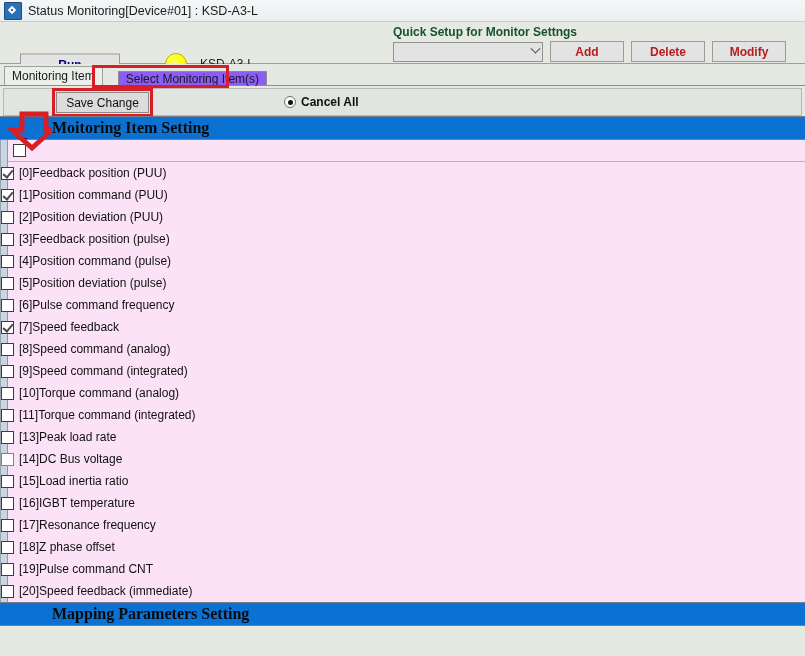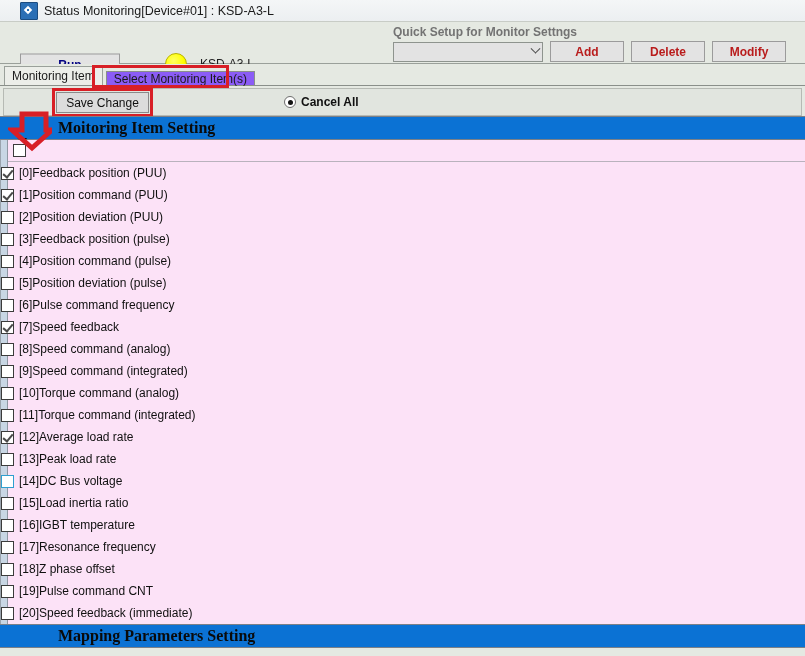--- a/index.html
+++ b/index.html
@@ -23,21 +23,21 @@
     overflow: hidden;
   }
 
   
   .title-bar {
     height: 22px;
     background: linear-gradient(to bottom, #f4f6f7 0%, #eceff1 100%);
     border-bottom: 1px solid #c8ccc6;
     display: flex;
     align-items: center;
-    padding-left: 20px;
+    padding-left: 4px;
     box-sizing: border-box;
   }
   .app-icon {
     width: 16px;
     height: 16px;
     background: #2b6fb5;
     border: 1px solid #1b4c80;
     border-radius: 1px;
     position: relative;
     margin-right: 6px;
@@ -113,21 +113,21 @@
   .quick-setup {
     position: absolute;
     left: 390px;
     top: 2px;
     right: 4px;
     bottom: 2px;
   }
   .quick-setup-title {
     font-size: 12px;
     font-weight: bold;
-    color: #737373;
+    color: #14532d;
     margin: 1px 0 2px 3px;
   }
   .quick-setup-row {
     display: flex;
     align-items: center;
     gap: 7px;
     margin-left: 3px;
   }
   .combo {
     width: 150px;
@@ -192,21 +192,21 @@
     height: 19px;
     padding: 0 7px;
     font-size: 12px;
     color: #1a1a1a;
     display: flex;
     align-items: center;
     background: #eceee9;
     border: 1px solid #9aa09a;
     border-bottom: none;
     box-sizing: border-box;
-    margin-right: 3px;
+    margin-right: 15px;
   }
   .tab.active {
     background: #8b5cf6;
     height: 14px;
     border-color: #8a8f8a;
   }
   .tab-highlight {
     position: absolute;
     left: 92px;
     top: 1px;
@@ -310,21 +310,21 @@
     color: #0a0a0a;
     line-height: 10px;
     align-self: flex-end;
     padding-bottom: 2px;
   }
   .section-title {
     font-family: "Liberation Serif", serif;
     font-weight: bold;
     font-size: 16px;
     color: #0a0a0a;
-    margin-left: 10px;
+    margin-left: 4px;
     white-space: nowrap;
   }
 
   
   .item-list {
     background: #fce2f7;
     border-left: 1px solid #9aa3ad;
     box-sizing: border-box;
     position: relative;
   }
@@ -498,24 +498,20 @@
           </div>
           <div class="list-item">
             <span class="cb"></span>
             <span class="item-label">[10]Torque command (analog)</span>
           </div>
           <div class="list-item">
             <span class="cb"></span>
             <span class="item-label">[11]Torque command (integrated)</span>
           </div>
           <div class="list-item">
-            <span class="cb checked"></span>
-            <span class="item-label">[12]Average load rate</span>
-          </div>
-          <div class="list-item">
             <span class="cb"></span>
             <span class="item-label">[13]Peak load rate</span>
           </div>
           <div class="list-item">
             <span class="cb focused"></span>
             <span class="item-label">[14]DC Bus voltage</span>
           </div>
           <div class="list-item">
             <span class="cb"></span>
             <span class="item-label">[15]Load inertia ratio</span>

